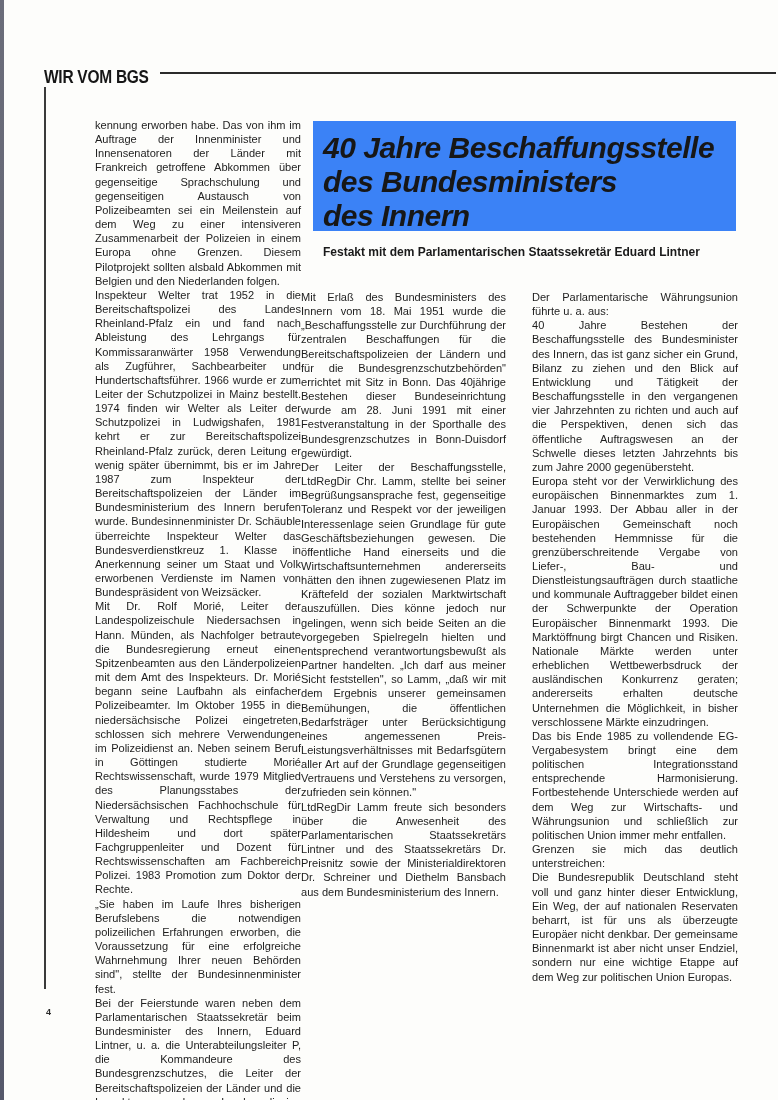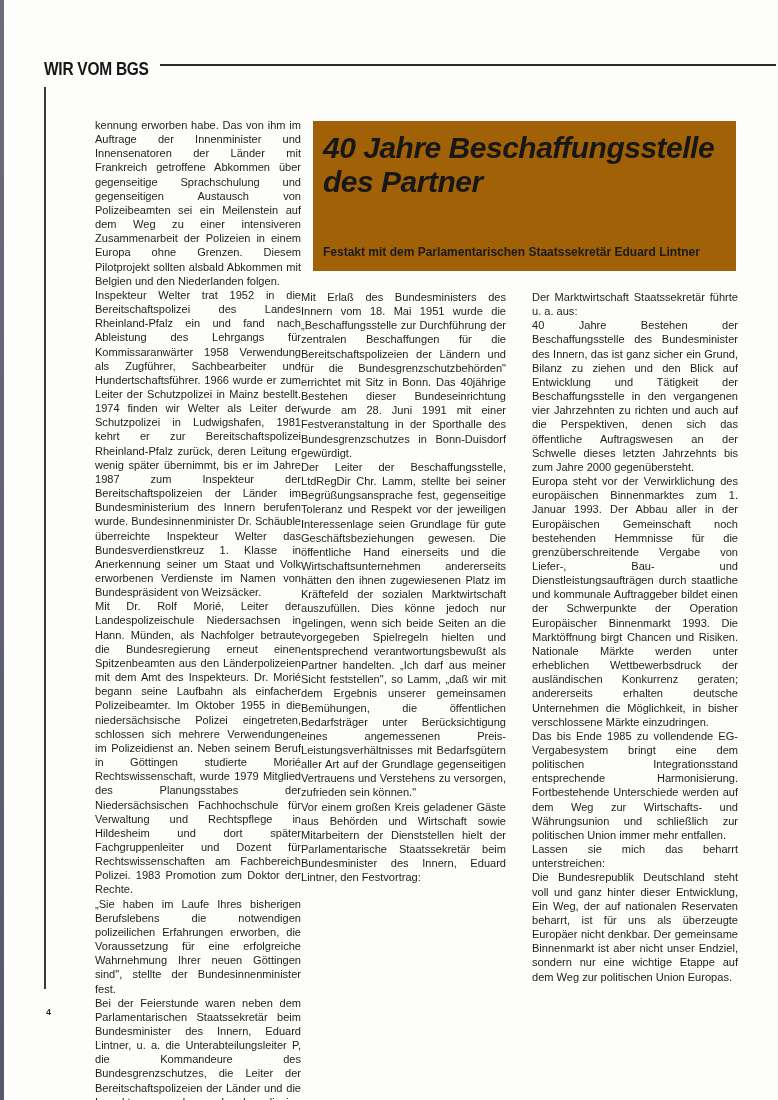--- a/index.html
+++ b/index.html
@@ -7,40 +7,40 @@
     width: 778px; height: 1100px; position: relative; overflow: hidden;
     background: #fdfdfb;
     font-family: "Liberation Sans", sans-serif;
     color: #1c1c1c;
   }
   .left-edge {
     position: absolute; left: 0; top: 0; width: 4px; height: 1100px;
     background: linear-gradient(#6b6d7a, #55586a);
   }
   .header {
-    position: absolute; left: 44px; top: 56px; width: 734px; height: 26px;
+    position: absolute; left: 44px; top: 64px; width: 734px; height: 26px;
   }
   .header-title {
     position: absolute; left: 0; top: 3px;
     font-family: "Liberation Sans", sans-serif;
     font-weight: bold; font-size: 18px; letter-spacing: -0.3px;
     color: #161616; transform: scaleX(0.86); transform-origin: left center;
     white-space: nowrap;
   }
   .header-rule {
     position: absolute; left: 116px; top: 8px; right: 2px; height: 2px;
     background: #2a2a2a;
   }
   .vrule {
     position: absolute; left: 44px; top: 87px; width: 2px; height: 902px;
     background: #3a3a3a;
   }
   .title-box {
-    position: absolute; left: 313px; top: 121px; width: 423px; height: 150px;
-    background: #a16207;
+    position: absolute; left: 313px; top: 121px; width: 423px; height: 110px;
+    background: #3b82f6;
   }
   .title-main {
     position: absolute; left: 10px; top: 10px; margin: 0;
     font-family: "Liberation Sans", sans-serif;
     font-style: italic; font-weight: bold; font-size: 30px; line-height: 34px;
     letter-spacing: -0.5px; color: #171717;
   }
   .title-main span { display: block; white-space: nowrap; }
   .subtitle {
     position: absolute; left: 10px; top: 124px;
@@ -66,42 +66,43 @@
 
 <div class="header">
   <div class="header-title">WIR VOM BGS</div>
   <div class="header-rule"></div>
 </div>
 <div class="vrule"></div>
 
 <div class="title-box">
   <h1 class="title-main">
     <span>40 Jahre Beschaffungsstelle</span>
-    <span>des Partner</span>
+    <span>des Bundesministers</span>
+    <span>des Innern</span>
   </h1>
   <div class="subtitle">Festakt mit dem Parlamentarischen Staatssekretär Eduard Lintner</div>
 </div>
 
 <div class="col col-1">
   <p>kennung erworben habe. Das von ihm im Auftrage der Innenminister und Innensenatoren der Länder mit Frankreich getroffene Abkommen über gegenseitige Sprachschulung und gegenseitigen Austausch von Polizeibeamten sei ein Meilenstein auf dem Weg zu einer intensiveren Zusammenarbeit der Polizeien in einem Europa ohne Grenzen. Diesem Pilotprojekt sollten alsbald Abkommen mit Belgien und den Niederlanden folgen.</p>
   <p>Inspekteur Welter trat 1952 in die Bereitschaftspolizei des Landes Rheinland-Pfalz ein und fand nach Ableistung des Lehrgangs für Kommissaranwärter 1958 Verwendung als Zugführer, Sachbearbeiter und Hundertschaftsführer. 1966 wurde er zum Leiter der Schutzpolizei in Mainz bestellt. 1974 finden wir Welter als Leiter der Schutzpolizei in Ludwigshafen, 1981 kehrt er zur Bereitschaftspolizei Rheinland-Pfalz zurück, deren Leitung er wenig später übernimmt, bis er im Jahre 1987 zum Inspekteur der Bereitschaftspolizeien der Länder im Bundesministerium des Innern berufen wurde. Bundesinnenminister Dr. Schäuble überreichte Inspekteur Welter das Bundesverdienstkreuz 1. Klasse in Anerkennung seiner um Staat und Volk erworbenen Verdienste im Namen von Bundespräsident von Weizsäcker.</p>
   <p>Mit Dr. Rolf Morié, Leiter der Landespolizeischule Niedersachsen in Hann. Münden, als Nachfolger betraute die Bundesregierung erneut einen Spitzenbeamten aus den Länderpolizeien mit dem Amt des Inspekteurs. Dr. Morié begann seine Laufbahn als einfacher Polizeibeamter. Im Oktober 1955 in die niedersächsische Polizei eingetreten, schlossen sich mehrere Verwendungen im Polizeidienst an. Neben seinem Beruf in Göttingen studierte Morié Rechtswissenschaft, wurde 1979 Mitglied des Planungsstabes der Niedersächsischen Fachhochschule für Verwaltung und Rechtspflege in Hildesheim und dort später Fachgruppenleiter und Dozent für Rechtswissenschaften am Fachbereich Polizei. 1983 Promotion zum Doktor der Rechte.</p>
-  <p>„Sie haben im Laufe Ihres bisherigen Berufslebens die notwendigen polizeilichen Erfahrungen erworben, die Voraussetzung für eine erfolgreiche Wahrnehmung Ihrer neuen Göttingen sind", stellte der Bundesinnenminister fest.</p>
+  <p>„Sie haben im Laufe Ihres bisherigen Berufslebens die notwendigen polizeilichen Erfahrungen erworben, die Voraussetzung für eine erfolgreiche Wahrnehmung Ihrer neuen Behörden sind", stellte der Bundesinnenminister fest.</p>
   <p>Bei der Feierstunde waren neben dem Parlamentarischen Staatssekretär beim Bundesminister des Innern, Eduard Lintner, u. a. die Unterabteilungsleiter P, die Kommandeure des Bundesgrenzschutzes, die Leiter der Bereitschaftspolizeien der Länder und die Inspekteure der Landespolizeien zugegen.</p>
 
 </div>
 
 <div class="col col-2">
   <p>Mit Erlaß des Bundesministers des Innern vom 18. Mai 1951 wurde die „Beschaffungsstelle zur Durchführung der zentralen Beschaffungen für die Bereitschaftspolizeien der Ländern und für die Bundesgrenzschutzbehörden" errichtet mit Sitz in Bonn. Das 40jährige Bestehen dieser Bundeseinrichtung wurde am 28. Juni 1991 mit einer Festveranstaltung in der Sporthalle des Bundesgrenzschutzes in Bonn-Duisdorf gewürdigt.</p>
   <p>Der Leiter der Beschaffungsstelle, LtdRegDir Chr. Lamm, stellte bei seiner Begrüßungsansprache fest, gegenseitige Toleranz und Respekt vor der jeweiligen Interessenlage seien Grundlage für gute Geschäftsbeziehungen gewesen. Die öffentliche Hand einerseits und die Wirtschaftsunternehmen andererseits hätten den ihnen zugewiesenen Platz im Kräftefeld der sozialen Marktwirtschaft auszufüllen. Dies könne jedoch nur gelingen, wenn sich beide Seiten an die vorgegeben Spielregeln hielten und entsprechend verantwortungsbewußt als Partner handelten. „Ich darf aus meiner Sicht feststellen", so Lamm, „daß wir mit dem Ergebnis unserer gemeinsamen Bemühungen, die öffentlichen Bedarfsträger unter Berücksichtigung eines angemessenen Preis-Leistungsverhältnisses mit Bedarfsgütern aller Art auf der Grundlage gegenseitigen Vertrauens und Verstehens zu versorgen, zufrieden sein können."</p>
-  <p>Vor einem großen Kreis geladener Gäste aus Behörden und Wirtschaft sowie Mitarbeitern der Dienststellen hielt der Parlamentarische Staatssekretär beim Bundesminister des Innern, Eduard Lintner, den Festvortrag:</p>
+  <p>LtdRegDir Lamm freute sich besonders über die Anwesenheit des Parlamentarischen Staatssekretärs Lintner und des Staatssekretärs Dr. Preisnitz sowie der Ministerialdirektoren Dr. Schreiner und Diethelm Bansbach aus dem Bundesministerium des Innern.</p>
 </div>
 
 <div class="col col-3">
-  <p>Der Marktwirtschaft Staatssekretär führte u. a. aus:</p>
+  <p>Der Parlamentarische Währungsunion führte u. a. aus:</p>
   <p>40 Jahre Bestehen der Beschaffungsstelle des Bundesminister des Innern, das ist ganz sicher ein Grund, Bilanz zu ziehen und den Blick auf Entwicklung und Tätigkeit der Beschaffungsstelle in den vergangenen vier Jahrzehnten zu richten und auch auf die Perspektiven, denen sich das öffentliche Auftragswesen an der Schwelle dieses letzten Jahrzehnts bis zum Jahre 2000 gegenübersteht.</p>
   <p>Europa steht vor der Verwirklichung des europäischen Binnenmarktes zum 1. Januar 1993. Der Abbau aller in der Europäischen Gemeinschaft noch bestehenden Hemmnisse für die grenzüberschreitende Vergabe von Liefer-, Bau- und Dienstleistungsaufträgen durch staatliche und kommunale Auftraggeber bildet einen der Schwerpunkte der Operation Europäischer Binnenmarkt 1993. Die Marktöffnung birgt Chancen und Risiken. Nationale Märkte werden unter erheblichen Wettbewerbsdruck der ausländischen Konkurrenz geraten; andererseits erhalten deutsche Unternehmen die Möglichkeit, in bisher verschlossene Märkte einzudringen.</p>
   <p>Das bis Ende 1985 zu vollendende EG-Vergabesystem bringt eine dem politischen Integrationsstand entsprechende Harmonisierung. Fortbestehende Unterschiede werden auf dem Weg zur Wirtschafts- und Währungsunion und schließlich zur politischen Union immer mehr entfallen.</p>
-  <p>Lassen sie mich das beharrt unterstreichen:</p>
+  <p>Grenzen sie mich das deutlich unterstreichen:</p>
   <p>Die Bundesrepublik Deutschland steht voll und ganz hinter dieser Entwicklung, Ein Weg, der auf nationalen Reservaten beharrt, ist für uns als überzeugte Europäer nicht denkbar. Der gemeinsame Binnenmarkt ist aber nicht unser Endziel, sondern nur eine wichtige Etappe auf dem Weg zur politischen Union Europas.</p>
 </div>
 
 <div class="page-number">4</div>
 
 </body></html>

